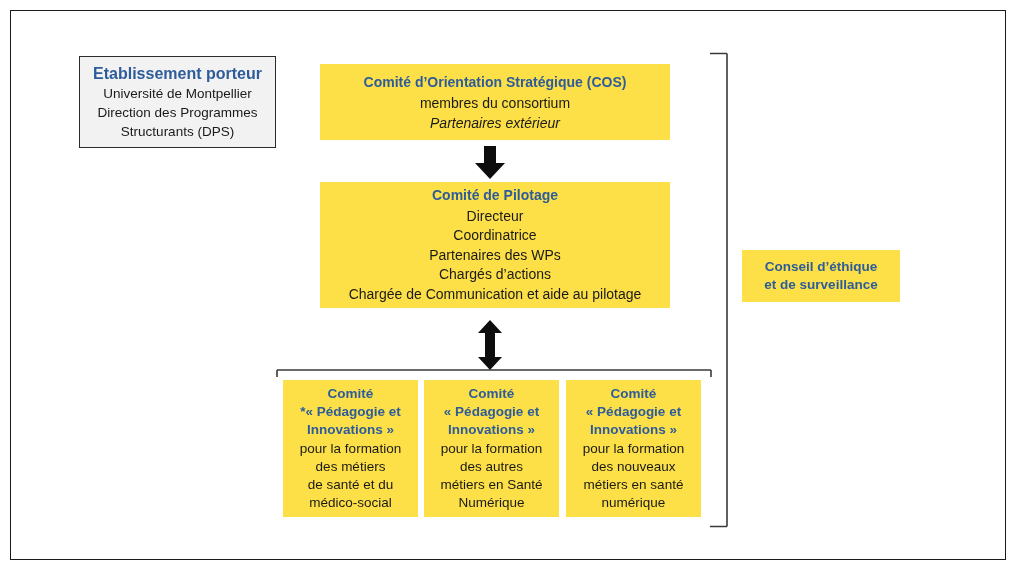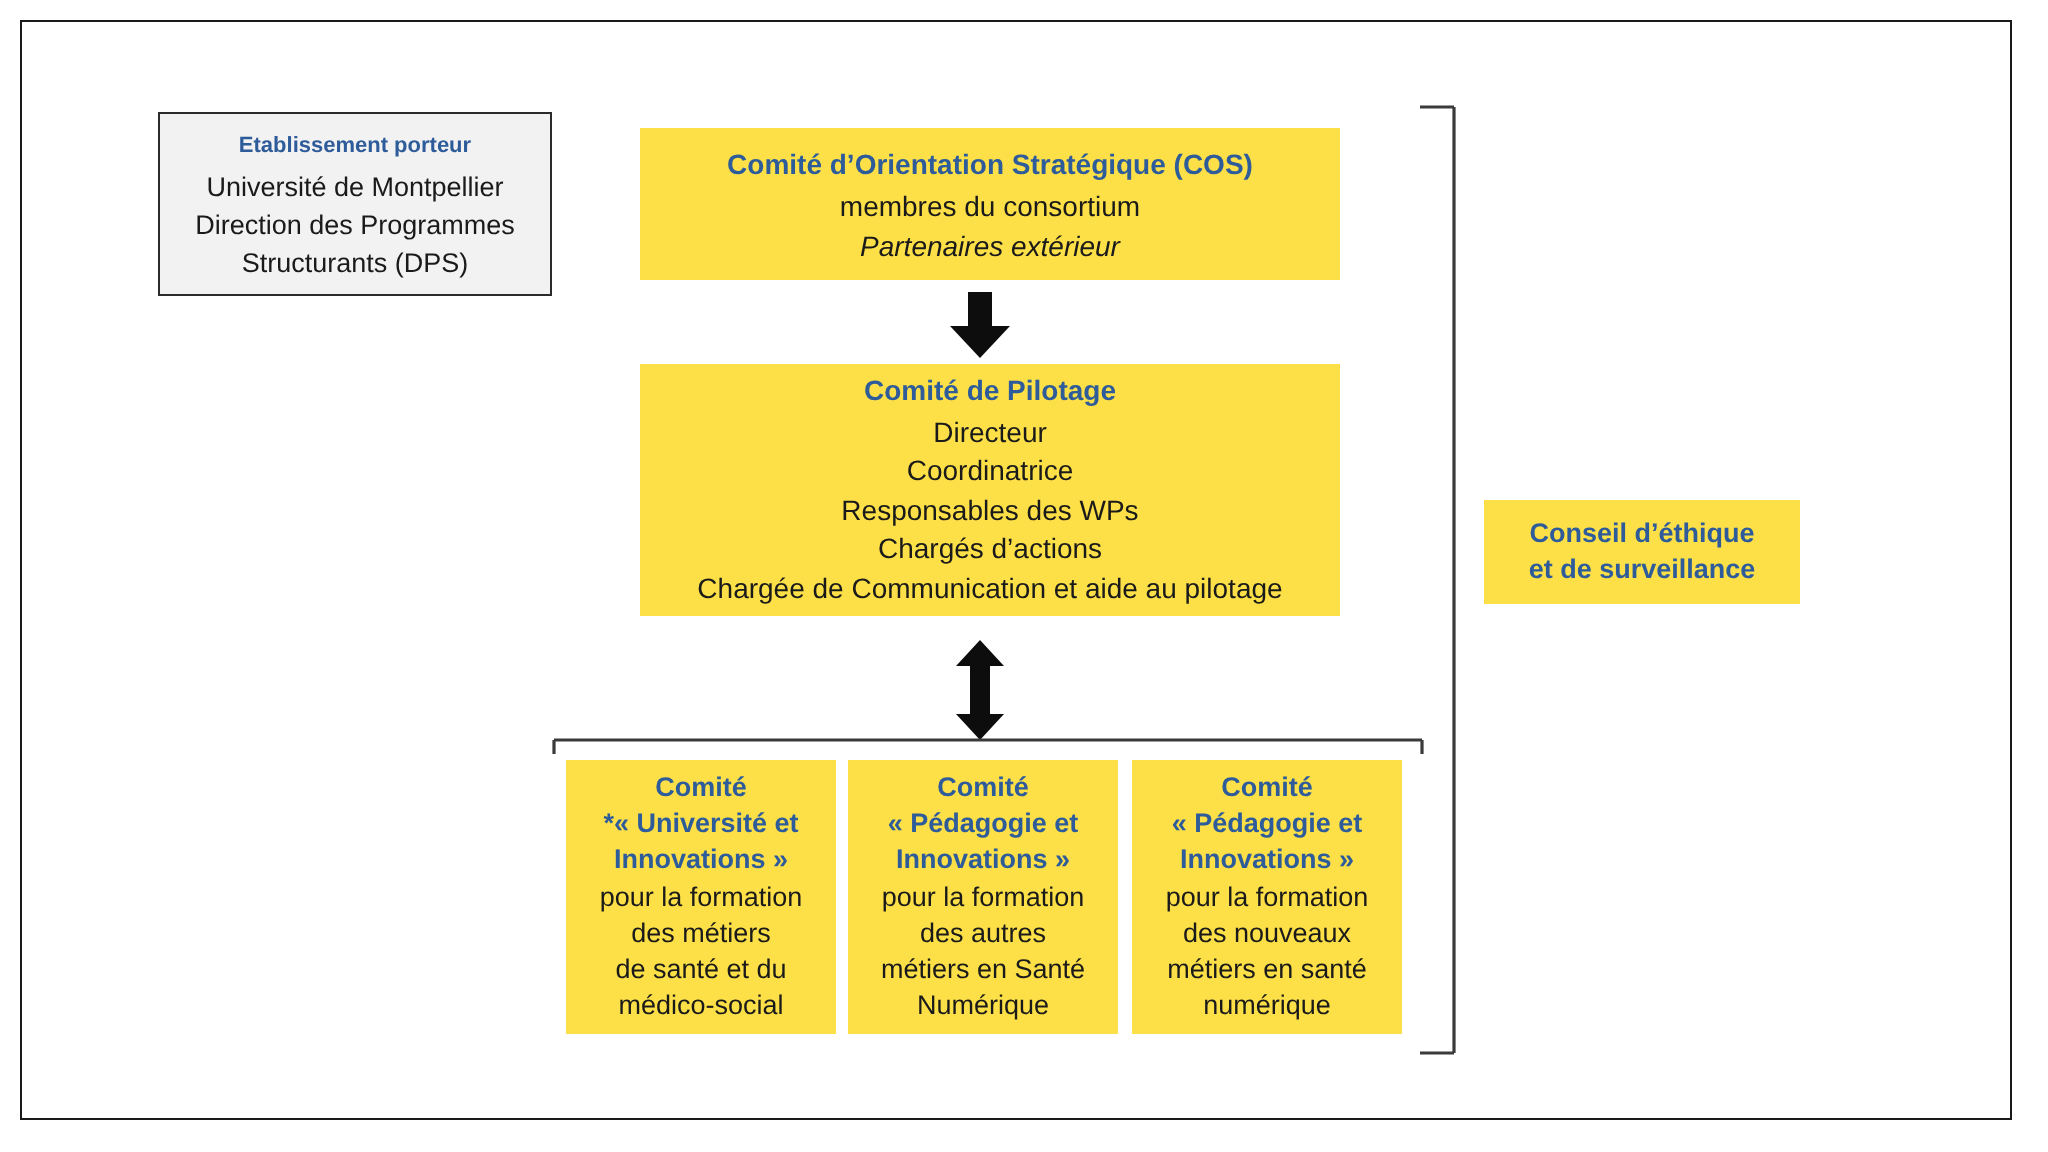--- a/index.html
+++ b/index.html
@@ -63,21 +63,21 @@
     left: 79px;
     top: 56px;
     width: 197px;
     height: 92px;
     border: 1px solid #2b2b2b;
     background: #f2f2f2;
     font-size: 13.5px;
     line-height: 19px;
   }
   #box-etablissement .title {
-    font-size: 11px;
+    font-size: 16px;
     margin-bottom: 1px;
   }
 
   
   #box-cos {
     left: 320px;
     top: 64px;
     width: 350px;
     height: 76px;
     font-size: 14px;
@@ -162,21 +162,21 @@
   </div>
 
   <svg class="arrow" id="arrow-down" style="left:472px; top:146px;" width="36" height="34" viewBox="0 0 36 34">
     <polygon points="12,0 24,0 24,17 33,17 18,33 3,17 12,17" fill="#0d0d0d"></polygon>
   </svg>
 
   <div class="box" id="box-pilotage">
     <div class="title">Comité de Pilotage</div>
     <div class="line">Directeur</div>
     <div class="line">Coordinatrice</div>
-    <div class="line">Responsables des WPs</div>
+    <div class="line">Partenaires des WPs</div>
     <div class="line">Chargés d’actions</div>
     <div class="line">Chargée de Communication et aide au pilotage</div>
   </div>
 
   <svg class="arrow" id="arrow-double" style="left:476px; top:320px;" width="28" height="50" viewBox="0 0 28 50">
     <polygon points="14,0 26,13 19,13 19,37 26,37 14,50 2,37 9,37 9,13 2,13" fill="#0d0d0d"></polygon>
   </svg>
 
   <div class="box" id="box-conseil">
     <div class="title">Conseil d’éthique</div>
@@ -186,21 +186,21 @@
   <svg id="bracket-right" width="40" height="490" viewBox="0 0 40 490">
     <path d="M10,8.5 L27,8.5 M27,8.5 L27,481.5 M27,481.5 L10,481.5" stroke="#3a3a3a" stroke-width="1.6" fill="none"></path>
   </svg>
 
   <svg id="bracket-bottom" width="450" height="24" viewBox="0 0 450 24">
     <path d="M7,15 L7,8 M7,8 L441,8 M441,8 L441,15" stroke="#3a3a3a" stroke-width="1.6" fill="none"></path>
   </svg>
 
   <div class="box box-committee" id="box-comite-1">
     <div class="title">Comité</div>
-    <div class="title">*« Université et</div>
+    <div class="title">*« Pédagogie et</div>
     <div class="title">Innovations »</div>
     <div class="line sub">pour la formation</div>
     <div class="line">des métiers</div>
     <div class="line">de santé et du</div>
     <div class="line">médico-social</div>
   </div>
 
   <div class="box box-committee" id="box-comite-2">
     <div class="title">Comité</div>
     <div class="title">« Pédagogie et</div>

